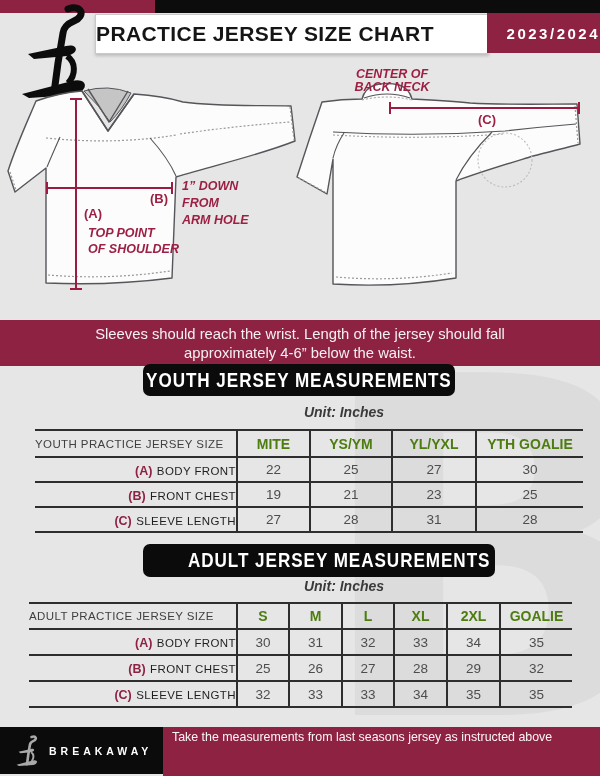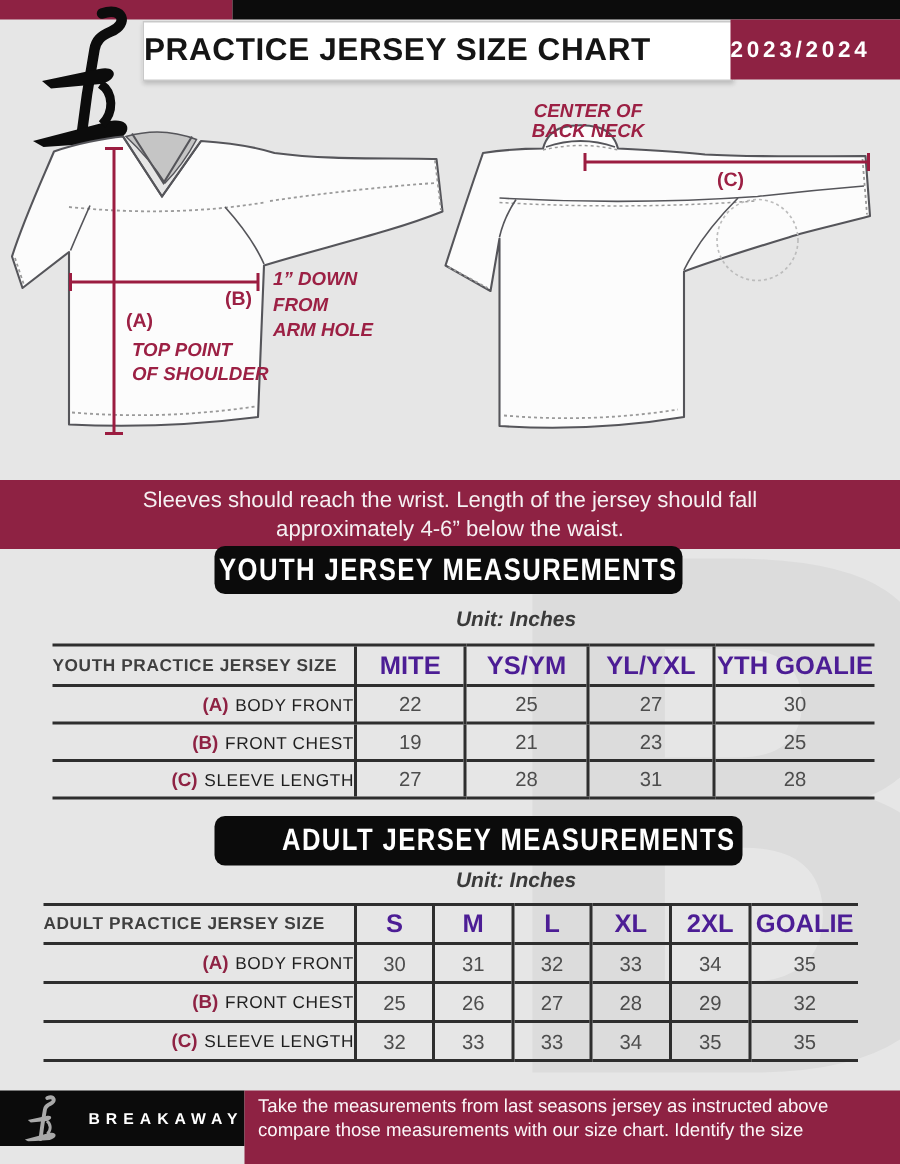--- a/index.html
+++ b/index.html
@@ -13,50 +13,50 @@
              font-size:470px;line-height:1;color:#dcdcdc;z-index:0;user-select:none;}
 
   
   .topbar-maroon{left:0;top:0;width:155px;height:13px;background:#8e2243;}
   .topbar-black{left:155px;top:0;width:445px;height:13px;background:#0c0c0c;}
   .title-band{left:95px;top:14px;width:392px;height:38px;background:#ffffff;
               border:1px solid #c9c9c9;box-shadow:0 2px 3px rgba(0,0,0,.18);
               display:flex;align-items:center;justify-content:flex-start;}
   .title-band span{font-size:21px;font-weight:bold;letter-spacing:.4px;color:#151515;}
   .year-box{left:487px;top:13px;width:113px;height:40px;background:#8e2243;
-            display:flex;align-items:center;justify-content:flex-start;}
+            display:flex;align-items:center;justify-content:flex-end;}
   .year-box span{color:#fff;font-size:15px;font-weight:bold;letter-spacing:2.5px;}
   .logo{left:14px;top:3px;}
 
   
   .banner{left:0;top:320px;width:600px;height:46px;background:#8e2243;color:#f5f0f2;
           text-align:center;font-size:14.8px;line-height:19px;padding-top:5px;box-sizing:border-box;}
 
   
   .section-title{left:143px;width:312px;background:#0b0b0b;border-radius:7px;color:#fff;
                  display:flex;align-items:center;justify-content:center;}
   .section-title span{font-size:18px;font-weight:bold;letter-spacing:1px;transform:scale(.95,1.15);white-space:nowrap;}
   .unit{left:0;width:600px;text-align:center;font-style:italic;font-weight:bold;
         font-size:14px;color:#3a3a3a;padding-left:44px;}
 
   
   .size-table{border-collapse:collapse;table-layout:fixed;z-index:2;position:absolute;}
   .size-table td{border-top:2px solid #2e2e2e;padding:0;}
   .size-table tr:last-child td{border-bottom:2px solid #2e2e2e;}
   .size-table td + td{border-left:2px solid #2e2e2e;}
-  .th-label{font-size:11.5px;color:#3f3f3f;text-align:left;padding-left:10px;letter-spacing:.4px;font-weight:bold;}
-  .th-size{font-size:17px;font-weight:bold;color:#4c1d95;text-align:center;}
+  .th-label{font-size:11.5px;color:#3f3f3f;text-align:left;padding-left:10px;letter-spacing:.4px;}
+  .th-size{font-size:14px;font-weight:bold;color:#4d7c0f;text-align:center;}
   .td-label{text-align:right;padding-left:16px;white-space:nowrap;}
   .td-key{color:#8e2243;font-weight:bold;font-size:12.5px;}
   .td-rowlabel{font-size:11.5px;color:#1f1f1f;letter-spacing:.4px;}
   .td-num{font-size:13.5px;color:#4d4d4d;text-align:center;}
 
   
-  .footer-black{left:0;top:727px;width:163px;height:37px;background:#0b0b0b;display:flex;
-                align-items:center;padding-left:14px;box-sizing:border-box;gap:19px;}
+  .footer-black{left:0;top:727px;width:163px;height:47px;background:#0b0b0b;display:flex;
+                align-items:center;padding-left:14px;box-sizing:border-box;gap:9px;}
   .footer-brand{color:#fff;font-size:10.5px;font-weight:bold;letter-spacing:4px;}
   .footer-maroon{left:163px;top:727px;width:437px;height:49px;background:#8e2243;color:#fbf6f8;
                  font-size:12.4px;line-height:15.5px;padding:3px 0 0 9px;box-sizing:border-box;}
 
   svg text{font-family:"Liberation Sans",sans-serif;}
   .anno-i{font-style:italic;font-weight:bold;font-size:12.5px;fill:#9c2044;}
   .anno-k{font-weight:bold;font-size:13px;fill:#9c2044;}
 </style>
 </head>
 <body>
@@ -248,16 +248,15 @@
     <svg width="26" height="31" viewBox="0 0 80 95">
       <path d="M54 6 C68 1 72 13 60 18 C53 21 50 24 49 30 L44 60 L40 90" fill="none" stroke="#a9a9a9" stroke-width="8" stroke-linecap="round"></path>
       <path d="M14 51 L52 43 C64 40 66 50 53 53 L20 56 Z" fill="#a9a9a9"></path>
       <path d="M8 91 L58 78 C74 74 76 88 59 92 L15 95 Z" fill="#a9a9a9"></path>
       <path d="M53 53 C62 59 62 72 54 80" fill="none" stroke="#a9a9a9" stroke-width="6"></path>
     </svg>
     <span class="footer-brand">BREAKAWAY</span>
   </div>
   <div class="abs footer-maroon z1">
     <div>Take the measurements from last seasons jersey as instructed above</div>
-    <div>compare those measurements  with our size chart. Identify the size</div>
   </div>
 
 </div>
 
 </body></html>

